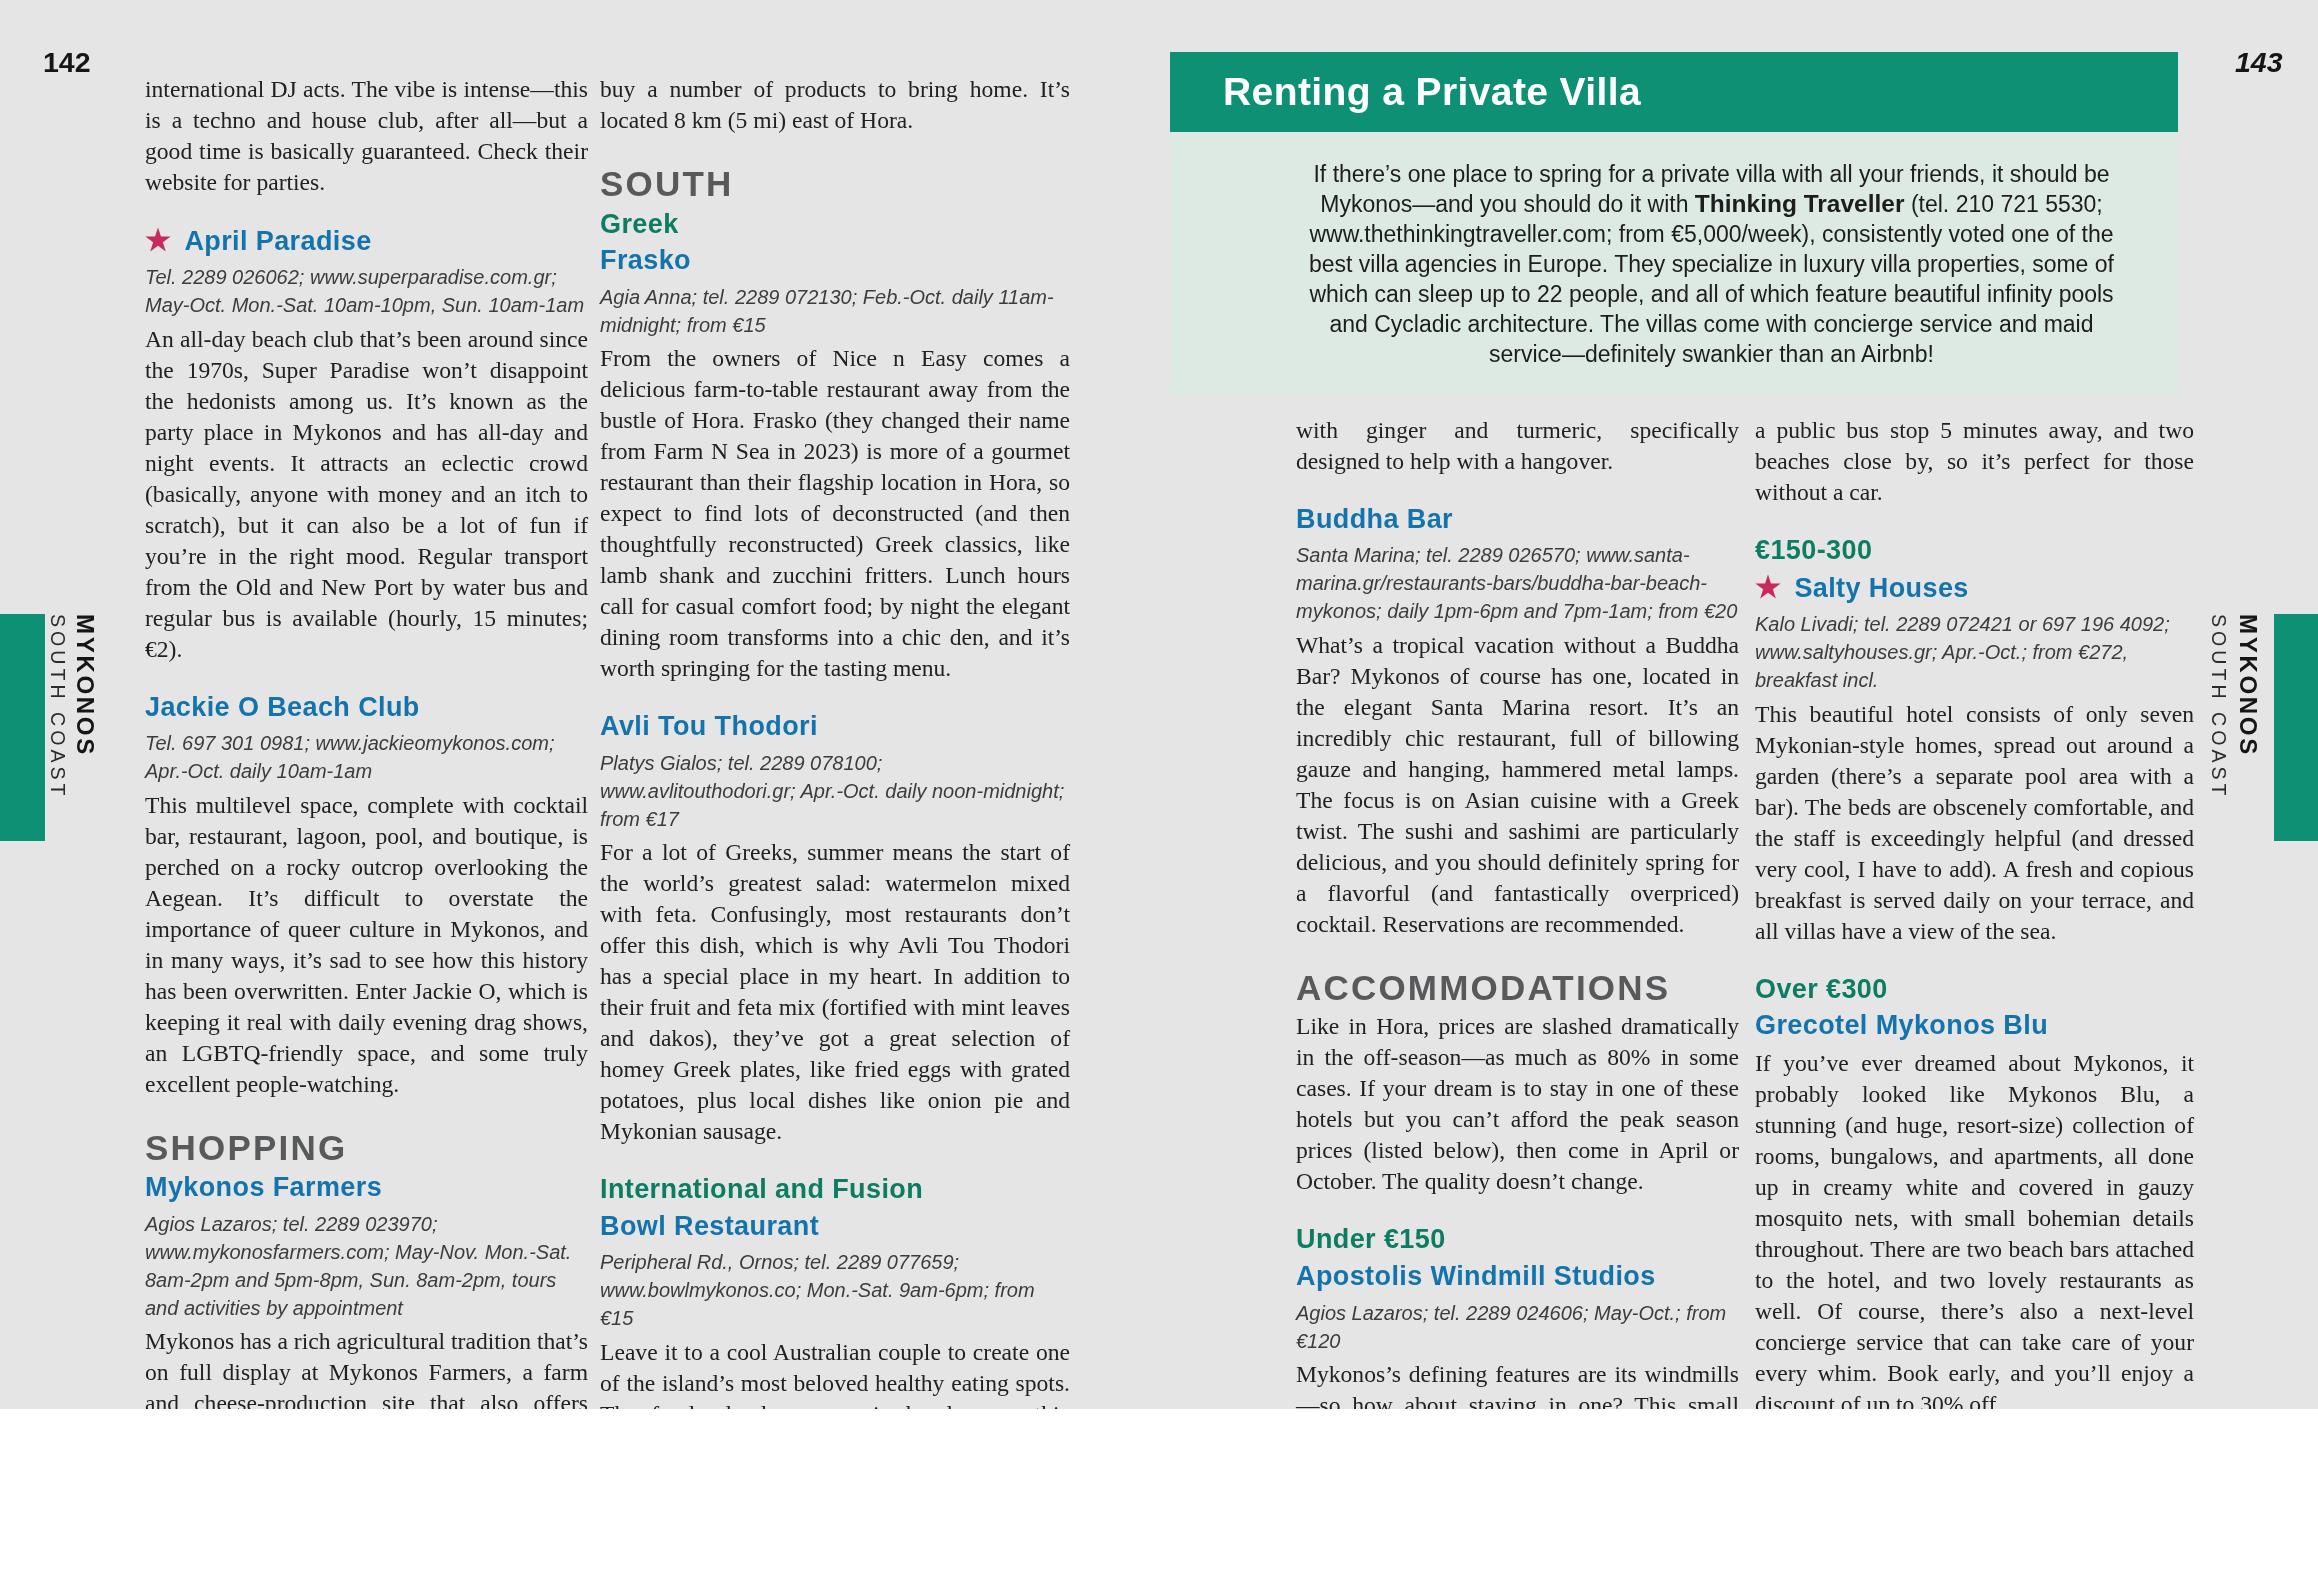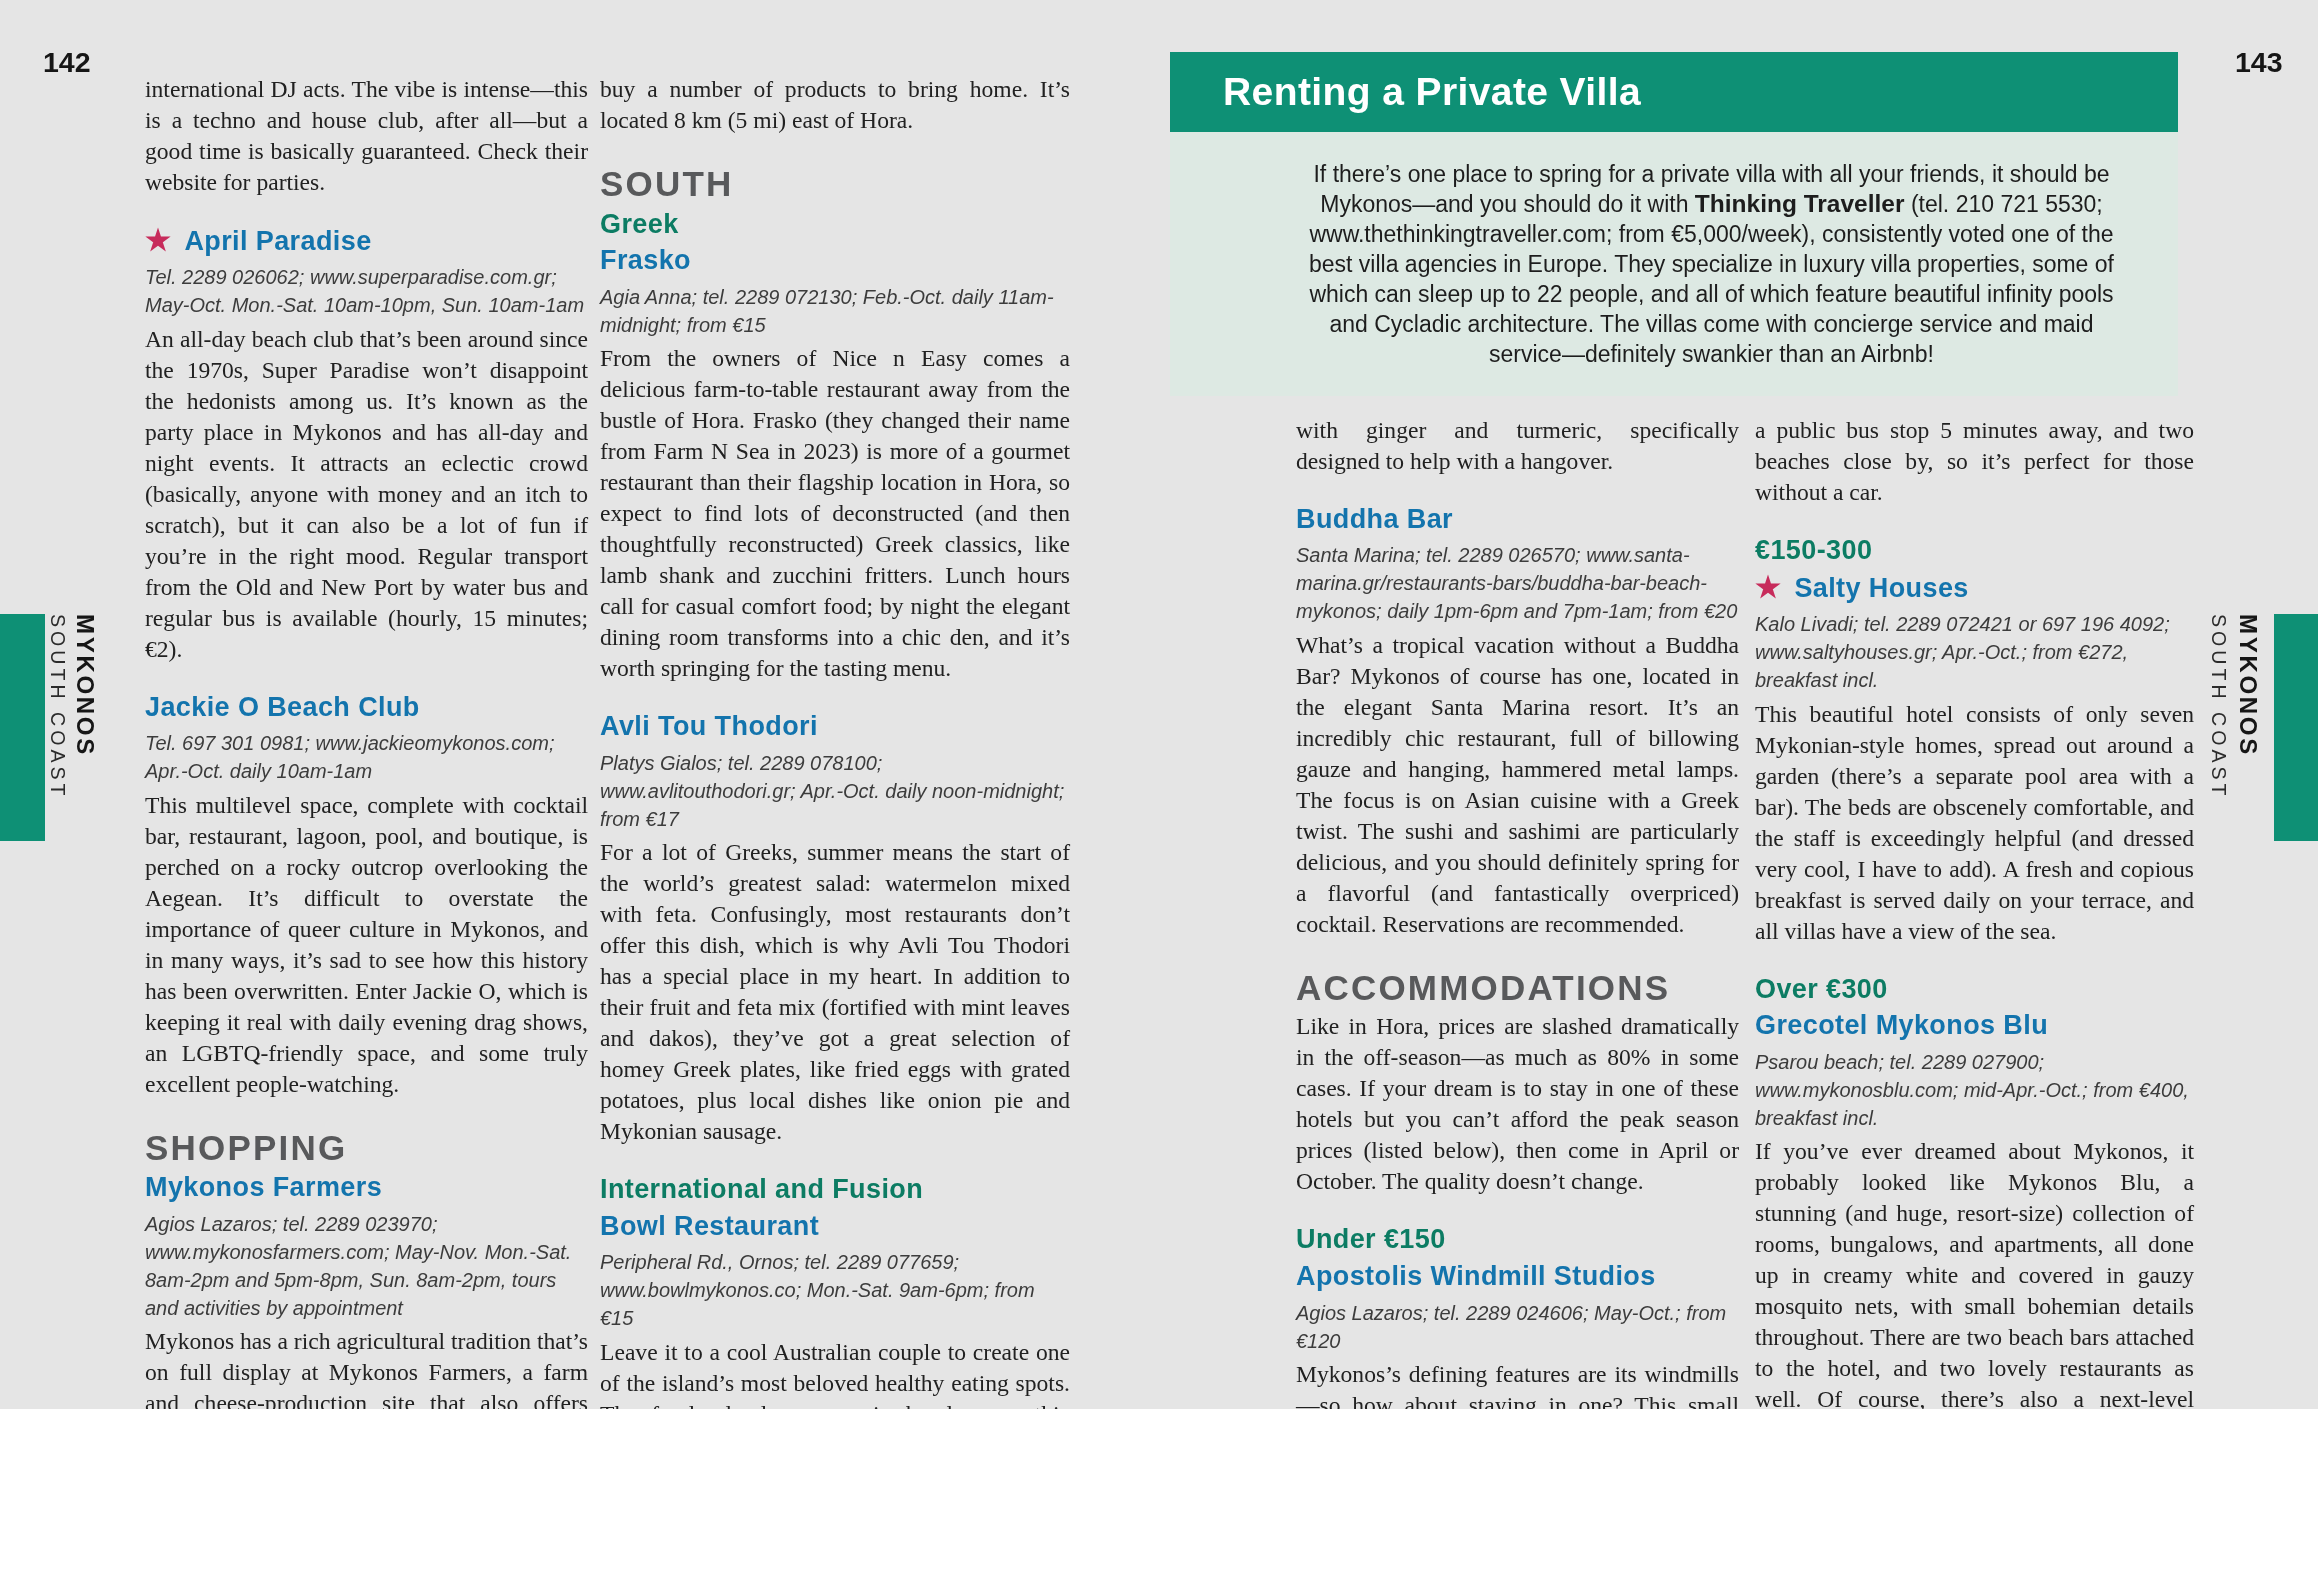--- a/index.html
+++ b/index.html
@@ -7,21 +7,21 @@
     position:relative; width:2319px; height:1409px; background:#e5e5e5;
     font-family:"Liberation Serif", serif; color:#212121; overflow:hidden;
   }
   
   .pagenum {
     position:absolute; top:46px;
     font-family:"Liberation Sans", sans-serif; font-weight:bold;
     font-size:28.5px; color:#161616;
   }
   .pn-left { left:43px; }
-  .pn-right { left:2235px; }
+  .pn-right { left:2235px;font-style:italic; }
 
   
   .col { position:absolute; }
   .col1 { left:145px;  top:62px;  width:443px; }
   .col2 { left:600px;  top:62px;  width:470px; }
   .col3 { left:1296px; top:403px; width:443px; }
   .col4 { left:1755px; top:403px; width:439px; }
 
   p.body {
     font-size:23.6px; line-height:31px; text-align:justify;
@@ -159,21 +159,20 @@
   </div>
 
   <div class="col col4">
     <p class="body">a public bus stop 5 minutes away, and two beaches close by, so it’s perfect for those without a car.</p>
     <h3 class="category">€150-300</h3>
     <h3 class="venue"><span class="star">★</span><span>Salty Houses</span></h3>
     <p class="listing">Kalo Livadi; tel. 2289 072421 or 697 196 4092; www.saltyhouses.gr; Apr.-Oct.; from €272, breakfast incl.</p>
     <p class="body">This beautiful hotel consists of only seven Mykonian-style homes, spread out around a garden (there’s a separate pool area with a bar). The beds are obscenely comfortable, and the staff is exceedingly helpful (and dressed very cool, I have to add). A fresh and copious breakfast is served daily on your terrace, and all villas have a view of the sea.</p>
     <h3 class="category">Over €300</h3>
     <h3 class="venue">Grecotel Mykonos Blu</h3>
-    <p class="listing">Psarou beach; tel. 2289 027900; www.mykonosblu.com; mid-Apr.-Oct.; from €400, breakfast incl.</p>
     <p class="body">If you’ve ever dreamed about Mykonos, it probably looked like Mykonos Blu, a stunning (and huge, resort-size) collection of rooms, bungalows, and apartments, all done up in creamy white and covered in gauzy mosquito nets, with small bohemian details throughout. There are two beach bars attached to the hotel, and two lovely restaurants as well. Of course, there’s also a next-level concierge service that can take care of your every whim. Book early, and you’ll enjoy a discount of up to 30% off.</p>
     <h3 class="venue">Kensho Ornos</h3>
     <p class="listing">Psarou beach; tel. 2289 029001; www.kenshomykonos.com; mid-Apr.-Oct.; from €418, breakfast incl.</p>
 
   </div>
 
 </div>
 
 
 </body></html>

